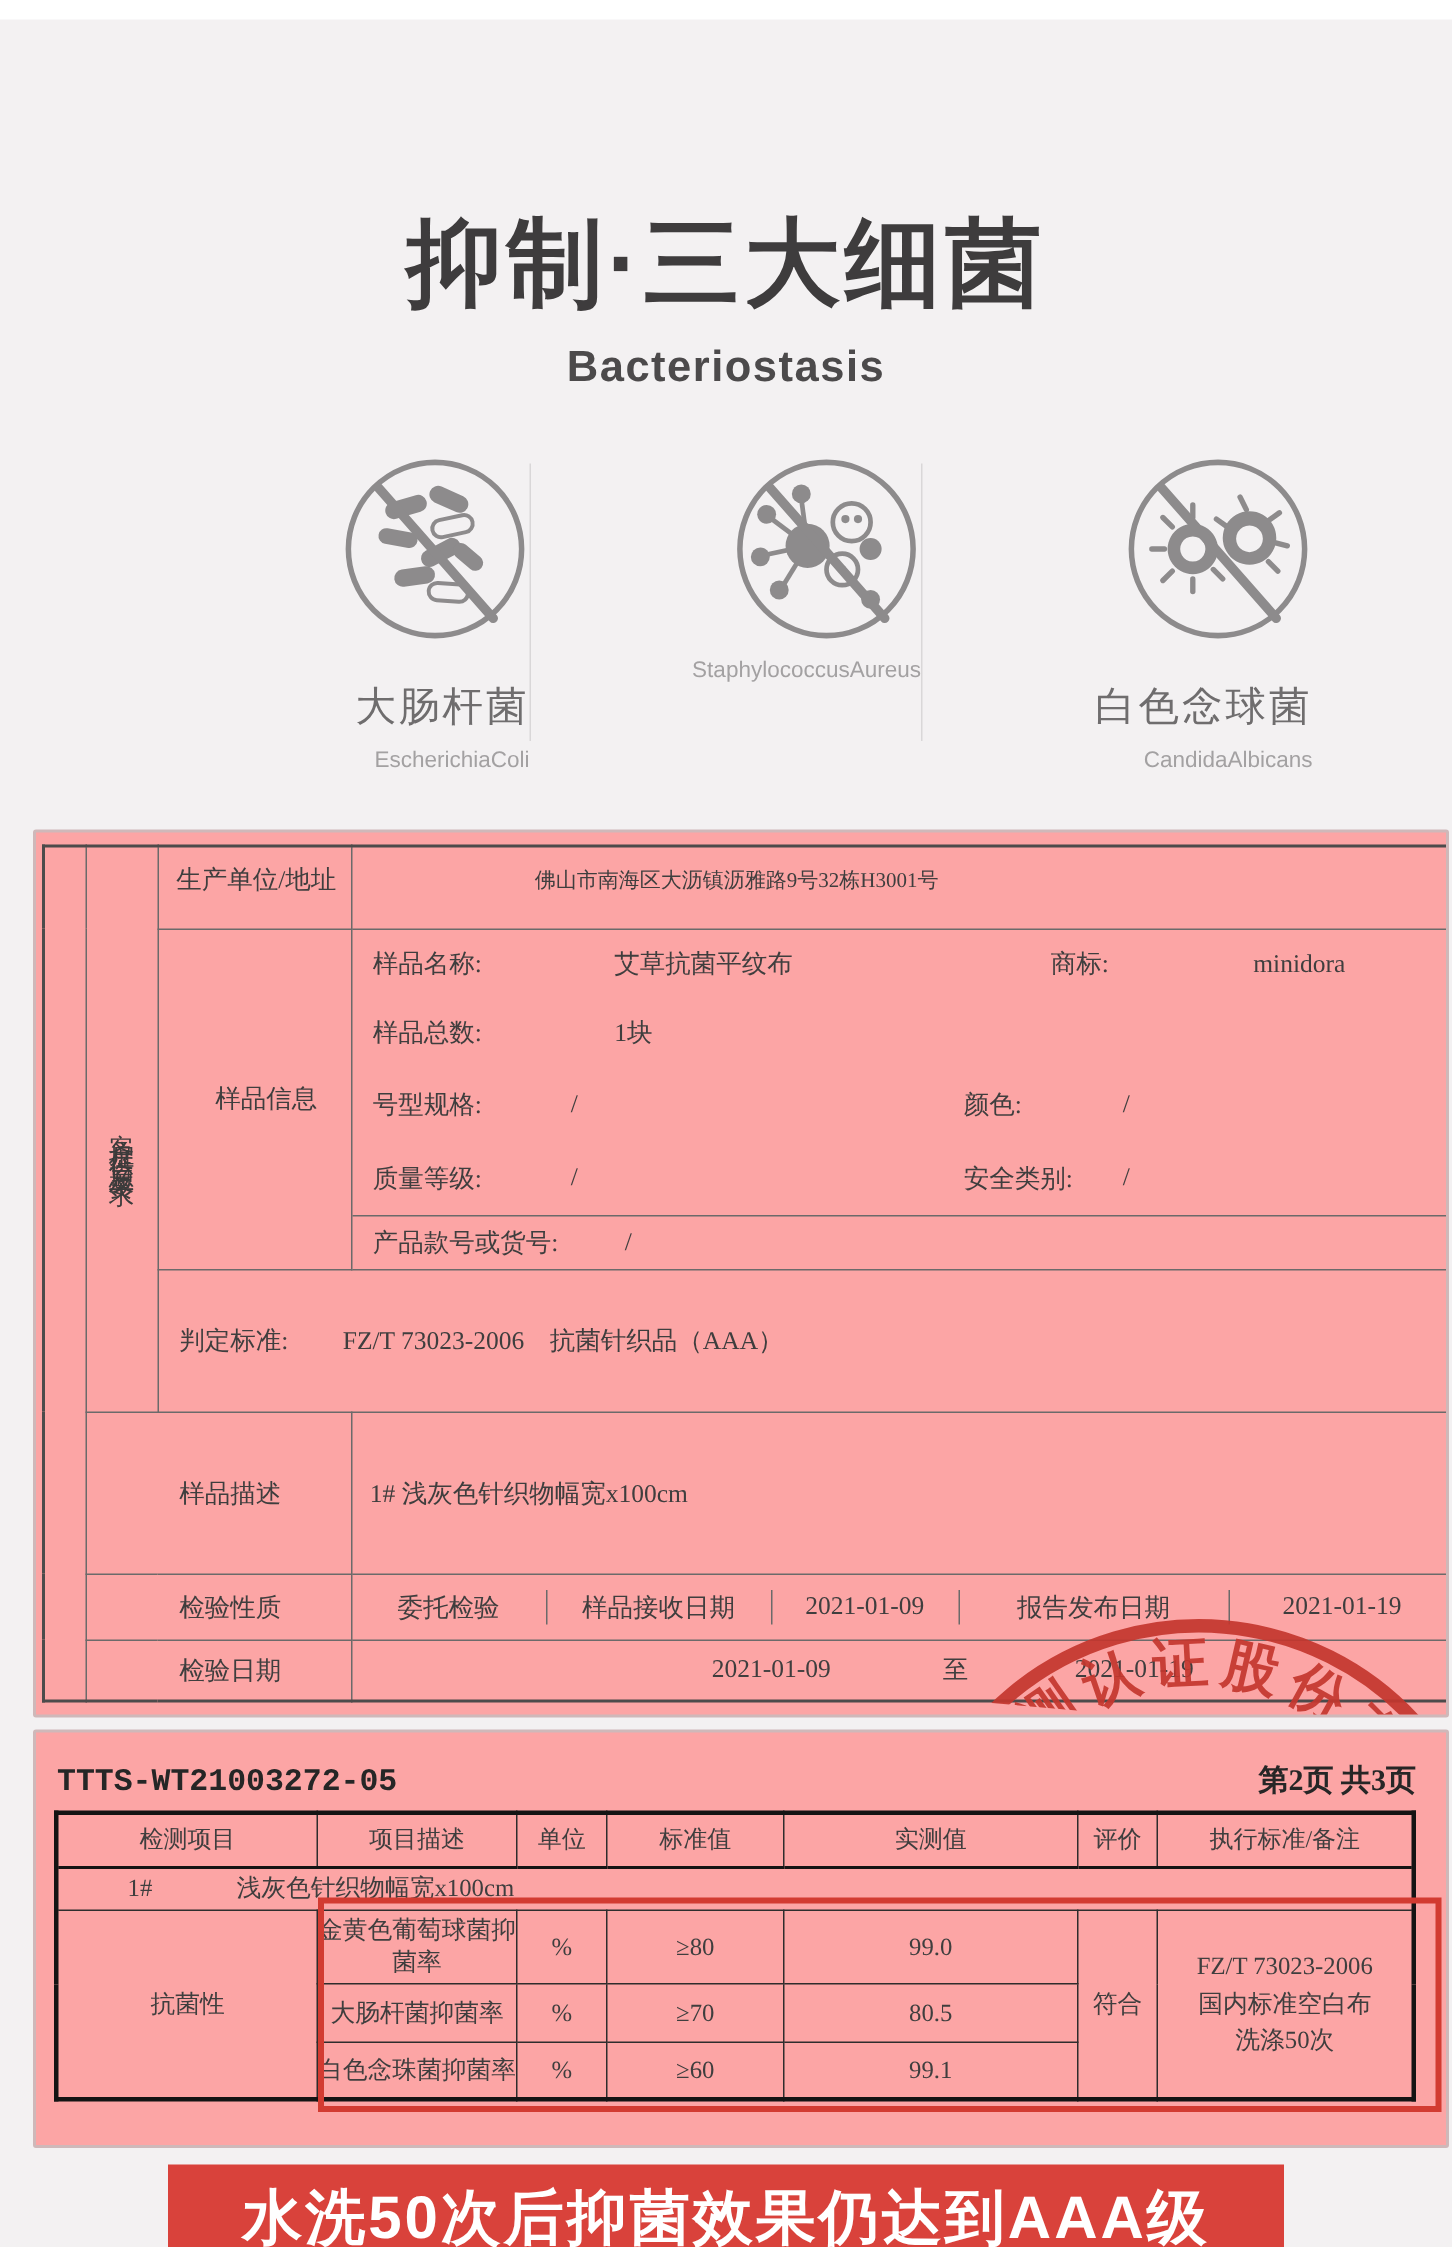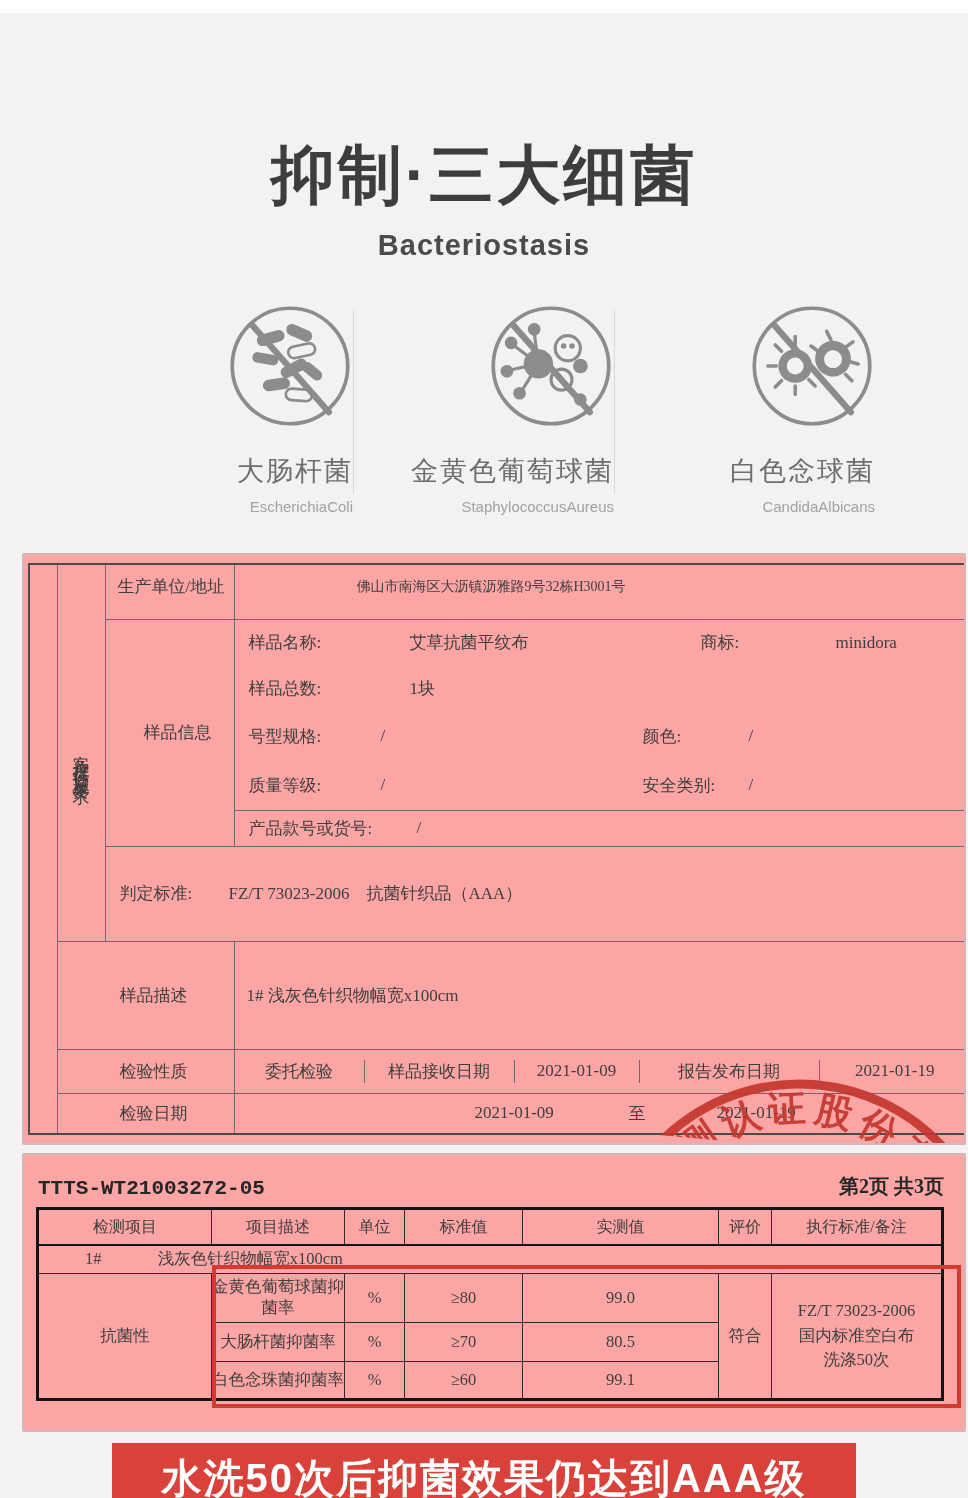--- a/index.html
+++ b/index.html
@@ -143,21 +143,20 @@
             <circle cx="88" cy="60" r="7"></circle>
             <circle cx="88" cy="92" r="6"></circle>
         </g>
         <circle cx="76" cy="43" r="12" fill="none" stroke="#8d8b8c" stroke-width="3"></circle>
         <circle cx="72" cy="41" r="2.6" fill="#8d8b8c"></circle>
           <circle cx="80" cy="41" r="2.6" fill="#8d8b8c"></circle>
         <circle cx="70" cy="73" r="10" fill="none" stroke="#8d8b8c" stroke-width="3"></circle>
         <circle cx="70" cy="73" r="2.6" fill="#8d8b8c"></circle>
         <line x1="24" y1="21" x2="97" y2="104" stroke="#8d8b8c" stroke-width="6" stroke-linecap="round"></line>
       </svg>
-      <div class="bact-cn">金黄色葡萄球菌</div>
       <div class="bact-en">StaphylococcusAureus</div>
     </div>
     <div class="vdiv"></div>
     <div class="bact-col">
       <svg viewBox="0 0 120 120">
         <circle cx="60" cy="60" r="55" fill="none" stroke="#8d8b8c" stroke-width="3.5"></circle>
         <g stroke="#8d8b8c" stroke-width="3.4" stroke-linecap="round">
           <line x1="44" y1="40" x2="44" y2="32"></line>
             <line x1="31" y1="46" x2="25" y2="40"></line>
           <line x1="26" y1="60" x2="18" y2="60"></line>

